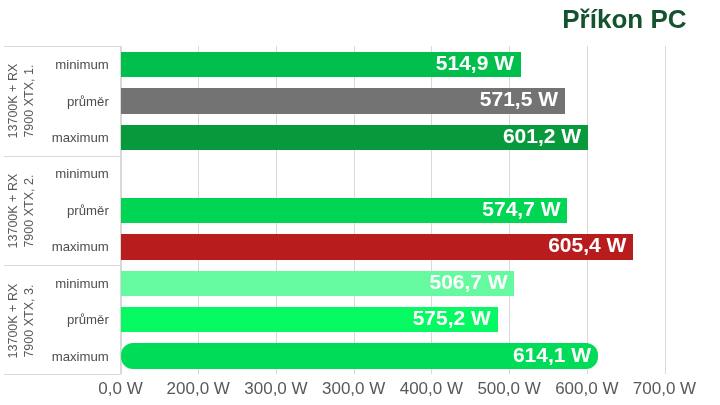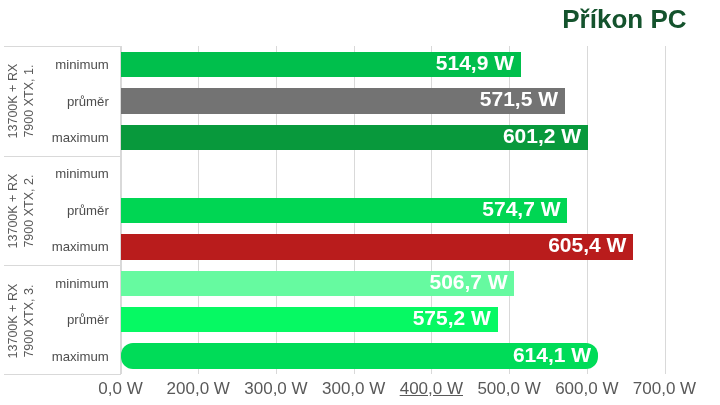--- a/index.html
+++ b/index.html
@@ -129,18 +129,18 @@
             <span>maximum</span>
           </div>
         </div>
       </div>
     </div>
   <div class="x-axis" id="x-axis">
       <div class="x-tick-label" style="left: 120.5px;">0,0 W</div>
       <div class="x-tick-label" style="left: 198.214px;">200,0 W</div>
       <div class="x-tick-label" style="left: 275.929px;">300,0 W</div>
       <div class="x-tick-label" style="left: 353.643px;">300,0 W</div>
-      <div class="x-tick-label" style="left: 431.357px; text-decoration: underline;">400,0 W</div>
+      <div class="x-tick-label" style="left: 431.357px;">400,0 W</div>
       <div class="x-tick-label" style="left: 509.071px;">500,0 W</div>
       <div class="x-tick-label" style="left: 586.786px;">600,0 W</div>
       <div class="x-tick-label" style="left: 664.5px;">700,0 W</div>
     </div>
 </div>
 
 </body></html>

